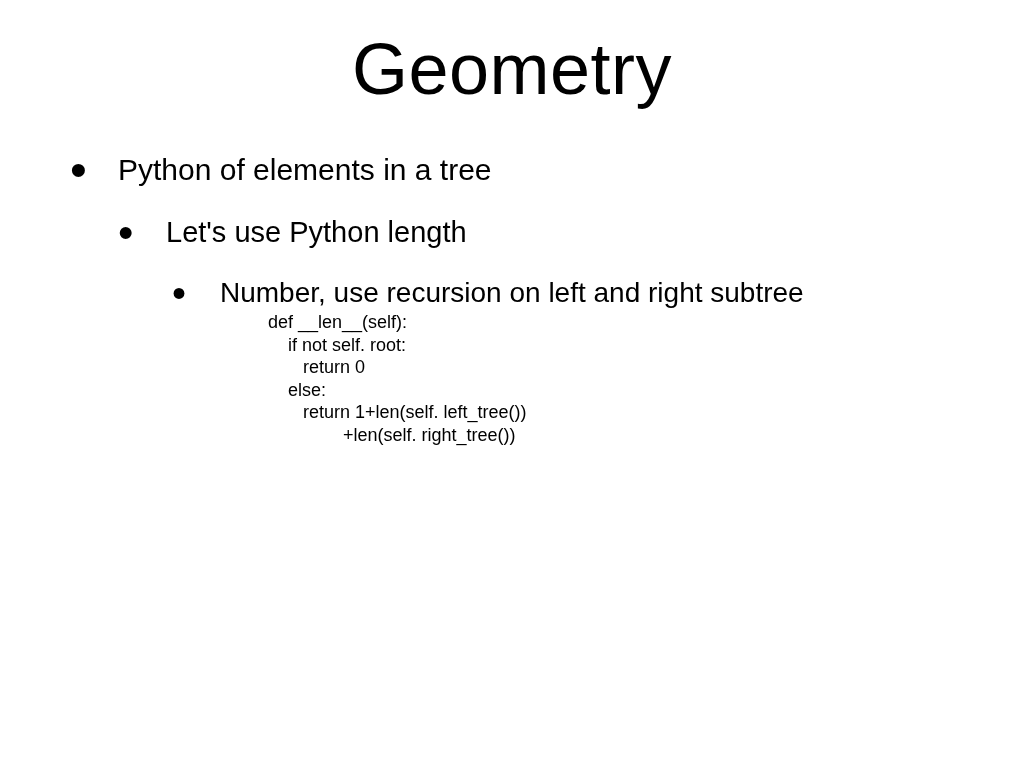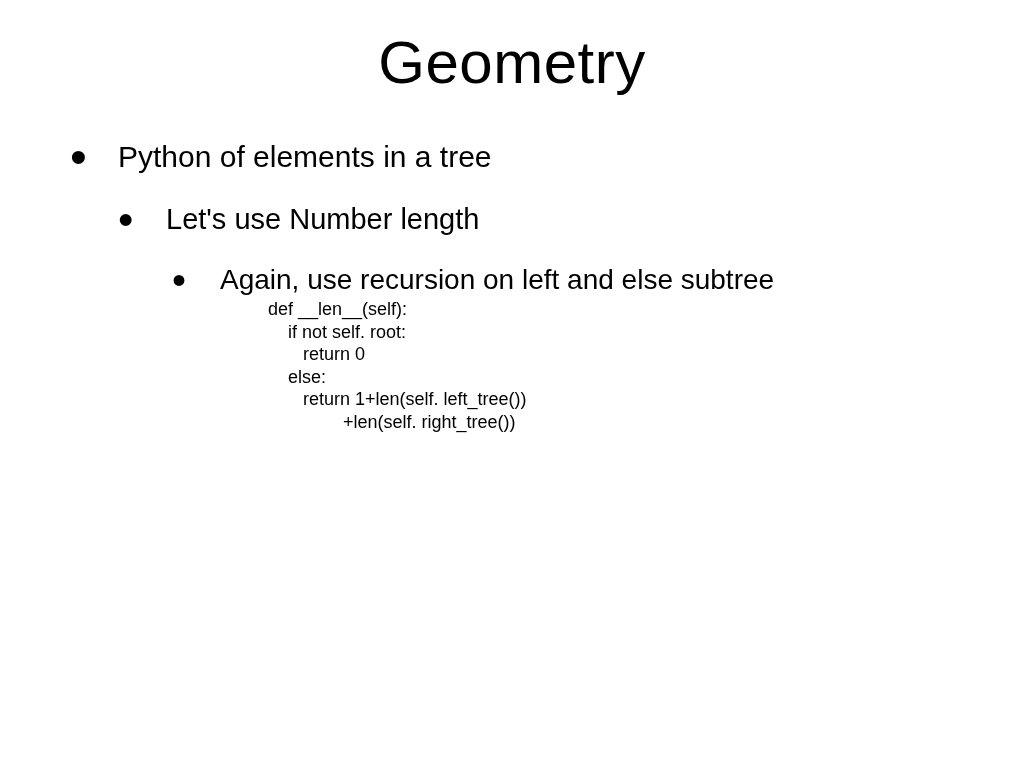--- a/index.html
+++ b/index.html
@@ -12,21 +12,21 @@
     color: #000000;
   }
   .slide {
     width: 1024px;
     height: 768px;
     position: relative;
     box-sizing: border-box;
   }
   .title {
     text-align: center;
-    font-size: 60px;
+    font-size: 72px;
     font-weight: 400;
     margin-top: 28px;
     margin-bottom: 40px;
     letter-spacing: 0.5px;
   }
   ul.outer {
     list-style: none;
     padding: 0;
     margin: 0 0 0 70px;
   }
@@ -98,24 +98,24 @@
 <body>
 
 <div class="slide">
   <div class="title">Geometry</div>
 
   <ul class="outer">
     <li>
       <span>Python of elements in a tree</span>
       <ul class="level2">
         <li>
-          <span>Let's use Number length</span>
+          <span>Let's use Python length</span>
           <ul class="level3">
             <li>
-              <span>Again, use recursion on left and else subtree</span>
+              <span>Number, use recursion on left and right subtree</span>
               <pre class="code">def __len__(self):
     if not self. root:
        return 0
     else:
        return 1+len(self. left_tree())
                +len(self. right_tree())</pre>
             </li>
           </ul>
         </li>
       </ul>

